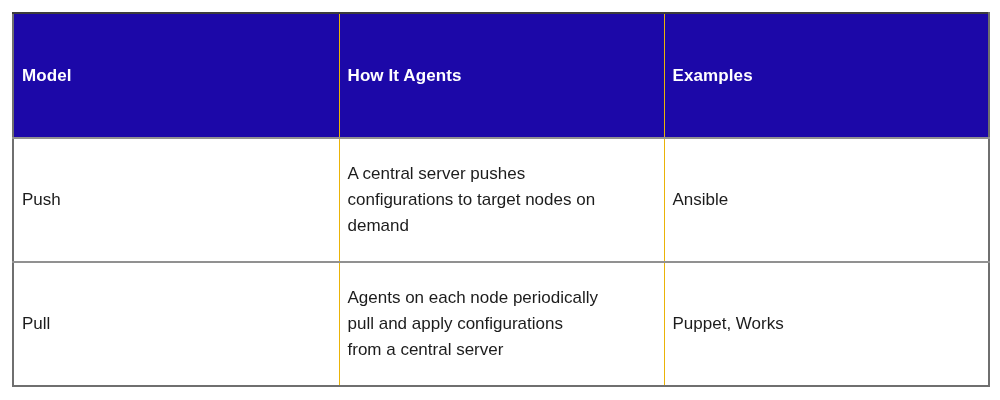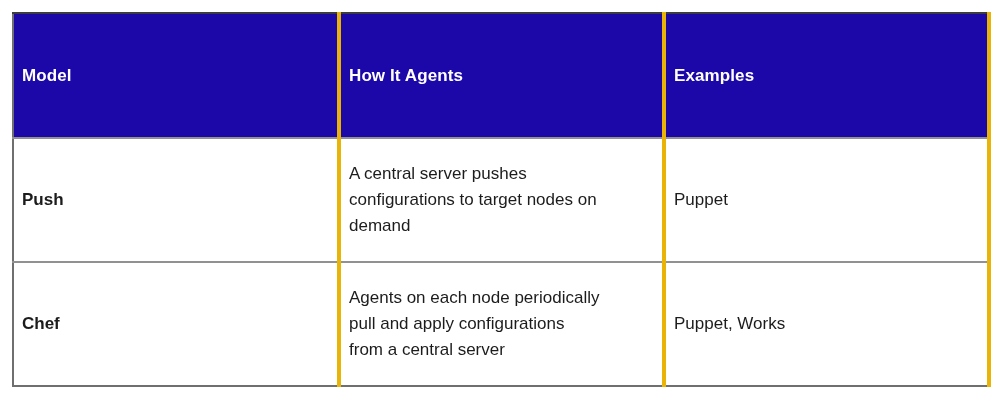--- a/index.html
+++ b/index.html
@@ -23,21 +23,21 @@
   table.cfg-table {
     border-collapse: collapse;
     table-layout: fixed;
     width: 976px;
     border: 2px solid #6f6f6f;
     border-top-color: #3c3c3c;
   }
   table.cfg-table th,
   table.cfg-table td {
     border-left: 1px solid #1f1f1f;
-    border-right: 4px solid #eab308;
+    border-right: 1px solid #eab308;
     padding: 0 8px 0 8px;
     vertical-align: middle;
     text-align: left;
     overflow: hidden;
   }
   thead tr.header-row {
     height: 125px;
     background: #1c08a8;
   }
   thead th {
@@ -51,21 +51,21 @@
     background: #ffffff;
     border-top: 2px solid #919191;
   }
   tbody td {
     color: #1c1c1c;
     font-size: 17px;
     line-height: 26px;
     font-weight: 400;
   }
   td.cell-model {
-    font-weight: 700;
+    font-weight: 400;
   }
   td.cell-how {
     white-space: pre-line;
   }
 </style>
 </head>
 <body>
 
 <div class="canvas">
   <div class="table-wrap">
@@ -81,24 +81,24 @@
           <th>How It Agents</th>
           <th>Examples</th>
         </tr>
       </thead>
       <tbody>
         <tr class="body-row">
           <td class="cell-model">Push</td>
           <td class="cell-how">A central server pushes
 configurations to target nodes on
 demand</td>
-          <td class="cell-examples">Puppet</td>
+          <td class="cell-examples">Ansible</td>
         </tr>
         <tr class="body-row">
-          <td class="cell-model">Chef</td>
+          <td class="cell-model">Pull</td>
           <td class="cell-how">Agents on each node periodically
 pull and apply configurations
 from a central server</td>
           <td class="cell-examples">Puppet, Works</td>
         </tr>
       </tbody>
     </table>
   </div>
 </div>
 

